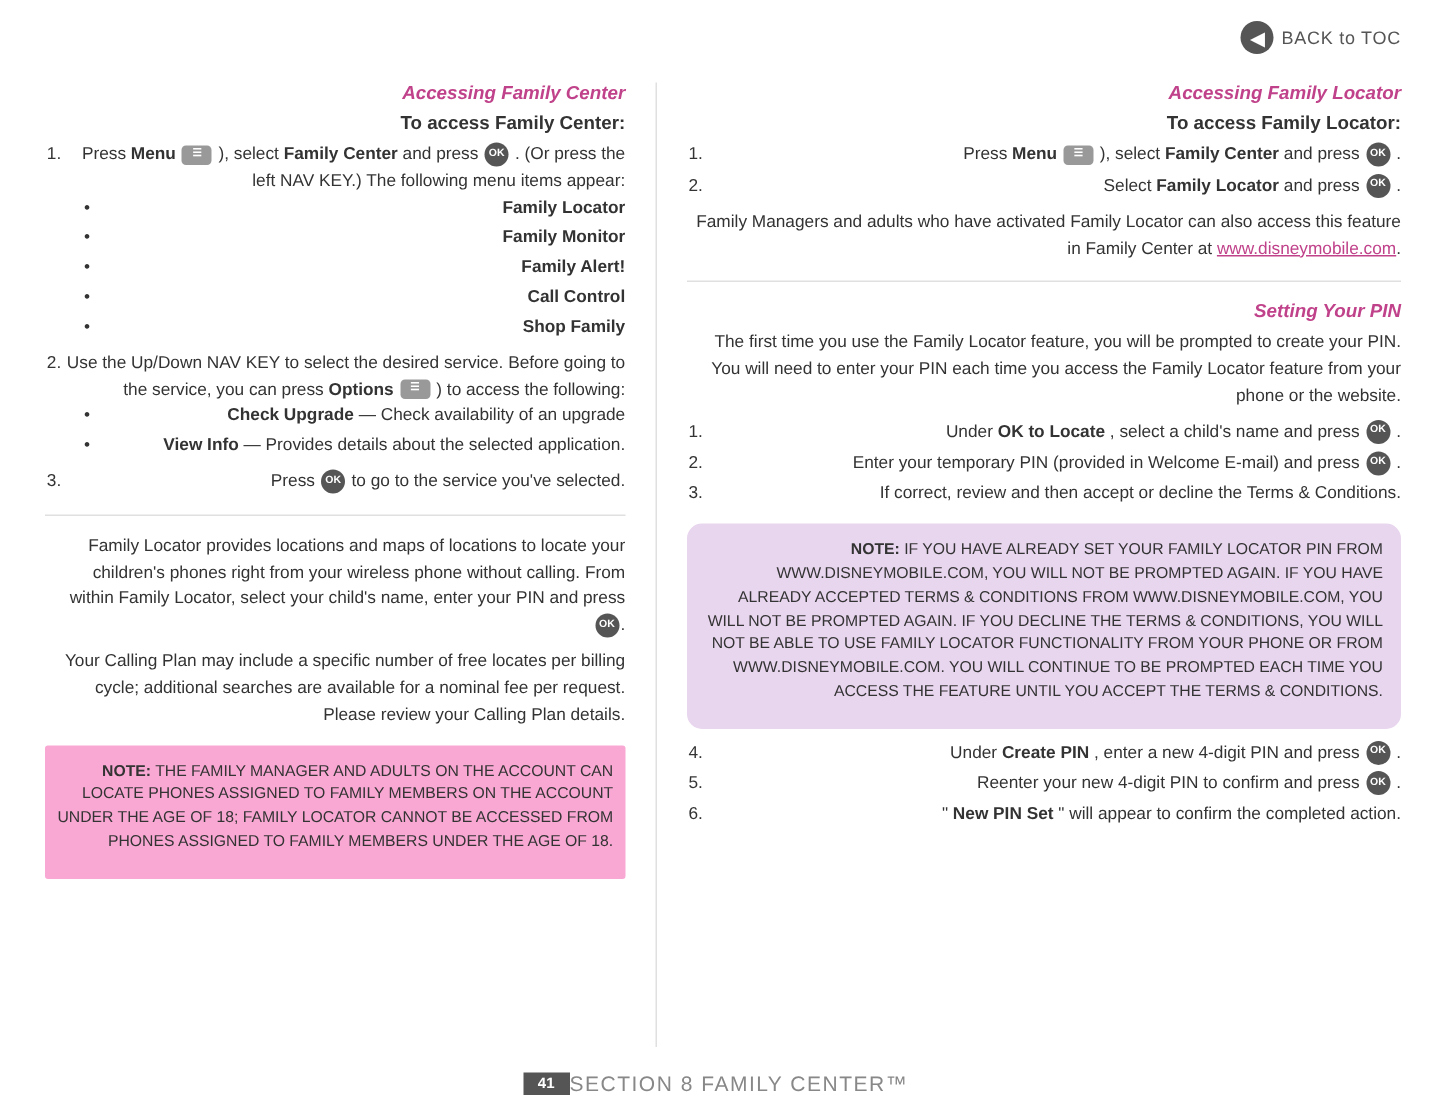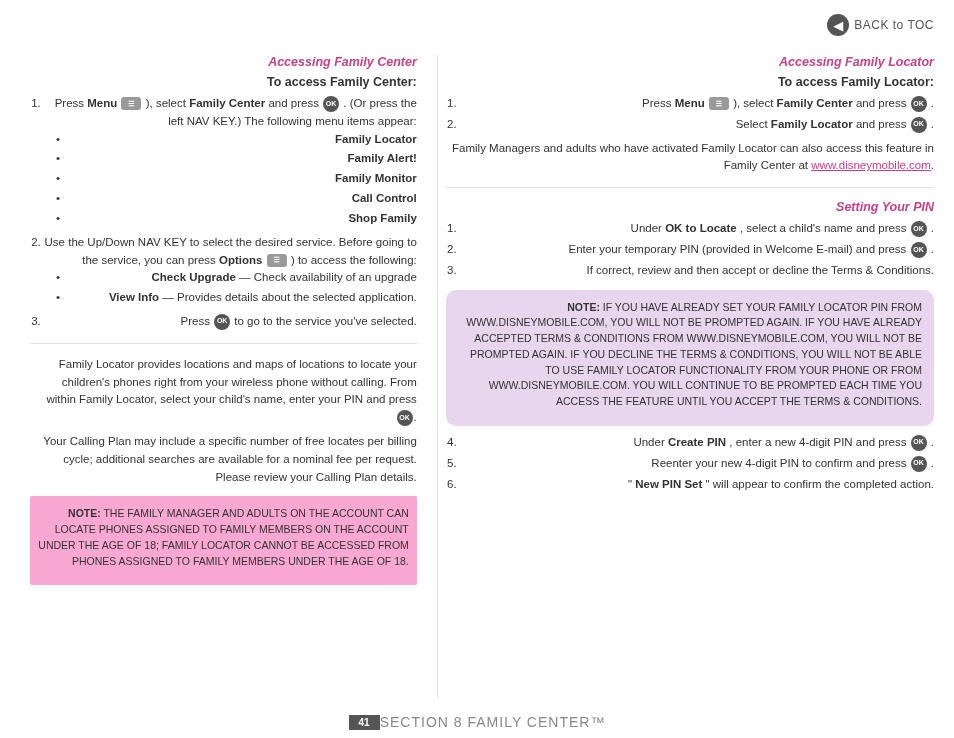--- a/index.html
+++ b/index.html
@@ -58,21 +58,21 @@
       right: 20px;
       bottom: 40px;
       text-align: right;
     }
     .col-left {
       width: 45%;
       padding-right: 20px;
     }
     .col-right {
       width: 55%;
-      padding-left: 8px;
+      padding-left: 20px;
       border-left: 1px solid #e0e0e0;
     }
 
     
     .section-title {
       font-style: italic;
       color: #c0428a;
       font-weight: bold;
       font-size: 12.5px;
       margin-bottom: 6px;
@@ -256,22 +256,22 @@
             <span>Press </span>
             <span class="bold">Menu</span>
             <span class="menu-icon">☰</span>
             <span>), select </span>
             <span class="bold">Family Center</span>
             <span> and press </span>
             <span class="ok-btn">OK</span>
             <span>. (Or press the left NAV KEY.) The following menu items appear:</span>
             <ul class="bullet-list">
               <li><span class="bold">Family Locator</span></li>
+              <li><span class="bold">Family Monitor</span></li>
               <li><span class="bold">Family Alert!</span></li>
-              <li><span class="bold">Family Monitor</span></li>
               <li><span class="bold">Call Control</span></li>
               <li><span class="bold">Shop Family</span></li>
             </ul>
           </li>
           <li>
             <span>Use the Up/Down NAV KEY to select the desired service. Before going to the service, you can press </span>
             <span class="bold">Options</span>
             <span class="menu-icon">☰</span>
             <span>) to access the following:</span>
             <ul class="bullet-list">
@@ -335,20 +335,23 @@
 
         <p>
           Family Managers and adults who have activated Family Locator can also access this feature in Family Center at <span class="link">www.disneymobile.com</span>.
         </p>
       </div>
 
       <hr class="divider-line">
 
       <div>
         <div class="section-title">Setting Your PIN</div>
+        <p>
+          The first time you use the Family Locator feature, you will be prompted to create your PIN. You will need to enter your PIN each time you access the Family Locator feature from your phone or the website.
+        </p>
 
         <ol start="1">
           <li>
             <span>Under </span>
             <span class="bold">OK to Locate</span>
             <span>, select a child's name and press </span>
             <span class="ok-btn">OK</span>
             <span>.</span>
           </li>
           <li>

